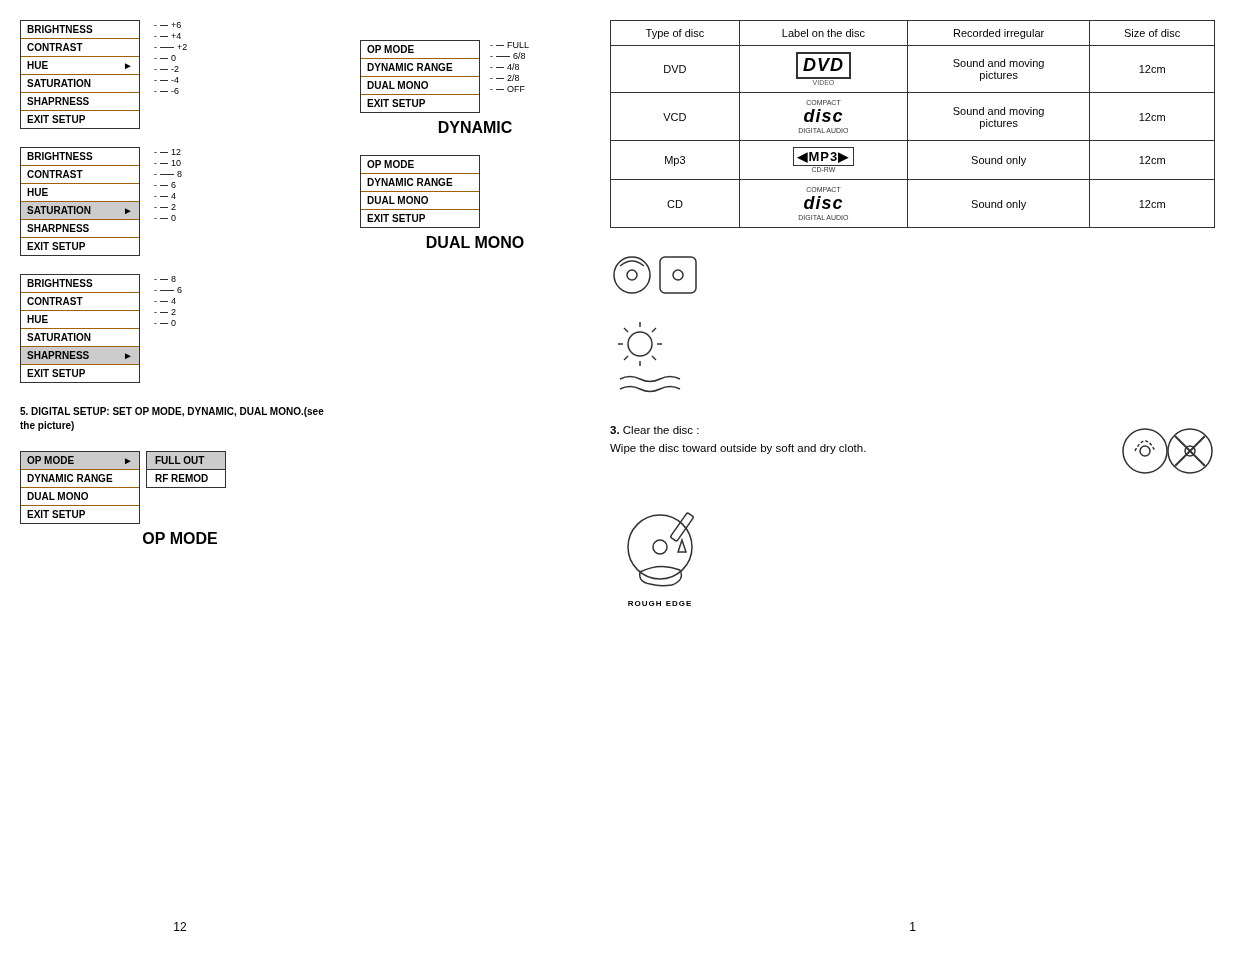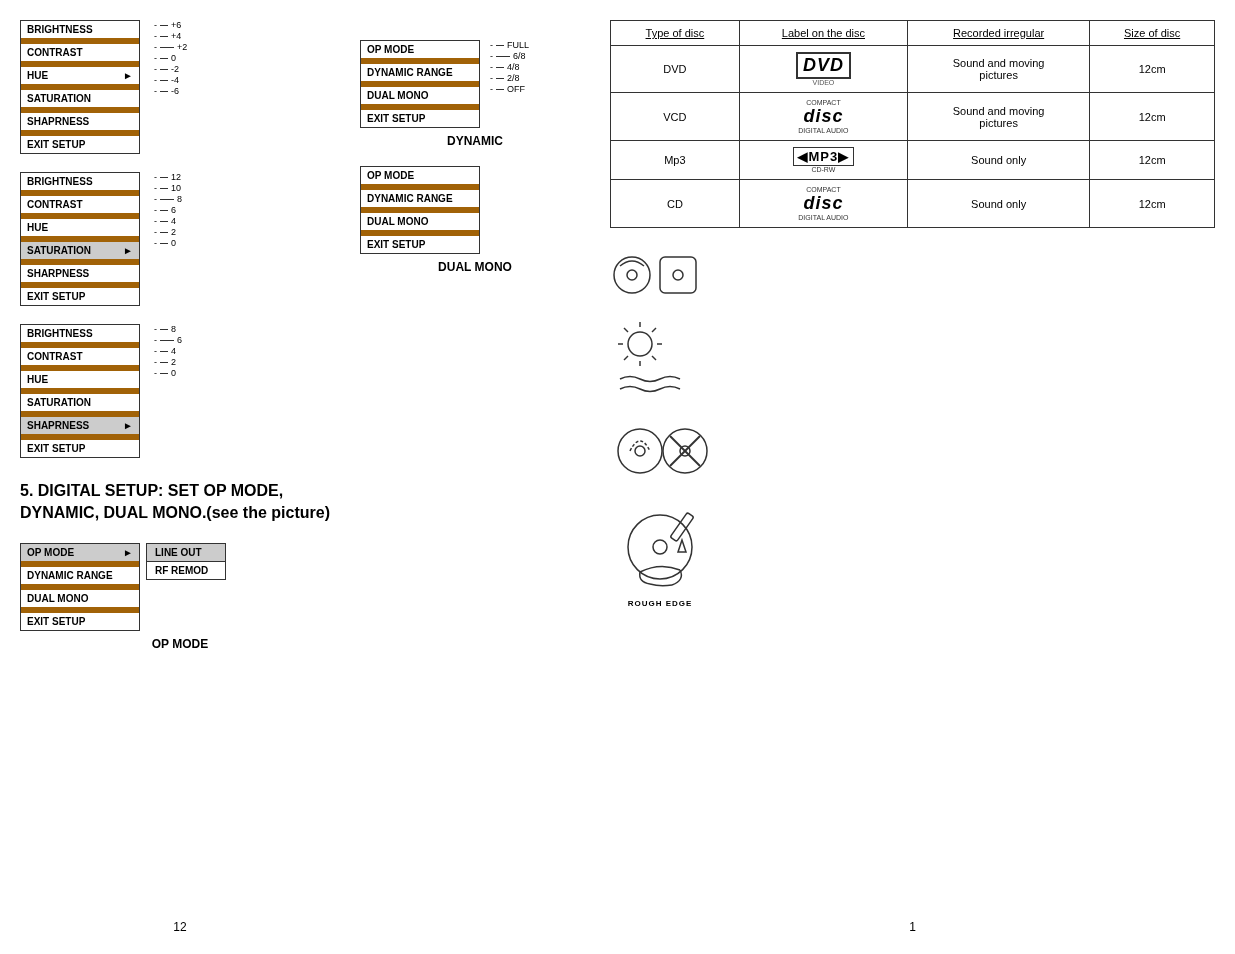--- a/index.html
+++ b/index.html
@@ -38,21 +38,21 @@
       gap: 10px;
       align-items: flex-start;
     }
 
     .menu-box {
       border: 1px solid #333;
       min-width: 120px;
     }
 
     .menu-item {
-      border-bottom: 6px solid #a16207;
+      border-bottom: 1px solid #a16207;
       padding: 3px 6px;
       font-size: 10px;
       font-weight: bold;
       white-space: nowrap;
       display: flex;
       align-items: center;
       gap: 4px;
     }
     .menu-item:last-child { border-bottom: none; }
     .menu-item.selected {
@@ -79,28 +79,28 @@
       font-weight: bold;
     }
     .option-item:last-child { border-bottom: none; }
     .option-item.highlighted {
       background: #ccc;
     }
 
     
     .caption {
       text-align: center;
-      font-size: 12px;
+      font-size: 16px;
       font-weight: bold;
       margin-top: 2px;
     }
 
     
     .section-heading {
-      font-size: 16px;
+      font-size: 10px;
       font-weight: bold;
       margin-top: 4px;
       line-height: 1.4;
     }
 
     
     .notice-title {
       font-size: 22px;
       font-weight: bold;
       letter-spacing: 4px;
@@ -117,21 +117,20 @@
     .disc-table th, .disc-table td {
       border: 1px solid #333;
       padding: 6px 10px;
       text-align: center;
       vertical-align: middle;
       font-size: 11px;
     }
     .disc-table th {
       font-weight: normal;
       background: #fff;
-      text-decoration: underline;
     }
 
     
     .notice-item {
       margin-bottom: 16px;
       font-size: 11.5px;
       line-height: 1.6;
     }
 
     .notice-item-row {
@@ -288,21 +287,21 @@
 
   <div style="display:flex;flex-direction:column;gap:4px;">
     <div class="digital-group">
       <div class="menu-box">
         <div class="menu-item selected">OP MODE <span style="margin-left:auto;">►</span></div>
         <div class="menu-item">DYNAMIC RANGE</div>
         <div class="menu-item">DUAL MONO</div>
         <div class="menu-item">EXIT SETUP</div>
       </div>
       <div class="options-box">
-        <div class="option-item highlighted">LINE OUT</div>
+        <div class="option-item highlighted">FULL OUT</div>
         <div class="option-item">RF REMOD</div>
       </div>
     </div>
     <div class="caption">OP MODE</div>
   </div>
 
   <div style="text-align:center;margin-top:auto;font-size:12px;">12</div>
 
 </div>
 
@@ -450,20 +449,24 @@
 
           <path d="M10,60 Q20,55 30,60 Q40,65 50,60 Q60,55 70,60" fill="none" stroke="#333" stroke-width="1.5"></path>
           <path d="M10,70 Q20,65 30,70 Q40,75 50,70 Q60,65 70,70" fill="none" stroke="#333" stroke-width="1.5"></path>
         </svg>
       </div>
     </div>
   </div>
 
   <div class="notice-item">
     <div class="notice-item-row">
+      <div class="notice-text">
+        <strong>3.</strong> Clear the disc :<br>
+        Wipe the disc toward outside by soft and dry cloth.
+      </div>
       <div class="notice-icon">
         <svg width="100" height="60">
 
           <circle cx="30" cy="30" r="22" fill="none" stroke="#333" stroke-width="1.5"></circle>
           <circle cx="30" cy="30" r="5" fill="none" stroke="#333" stroke-width="1.5"></circle>
 
           <path d="M20,30 Q30,10 40,30" fill="none" stroke="#333" stroke-width="1.5" stroke-dasharray="3,2"></path>
 
           <circle cx="75" cy="30" r="22" fill="none" stroke="#333" stroke-width="1.5"></circle>
           <circle cx="75" cy="30" r="5" fill="none" stroke="#333" stroke-width="1.5"></circle>

